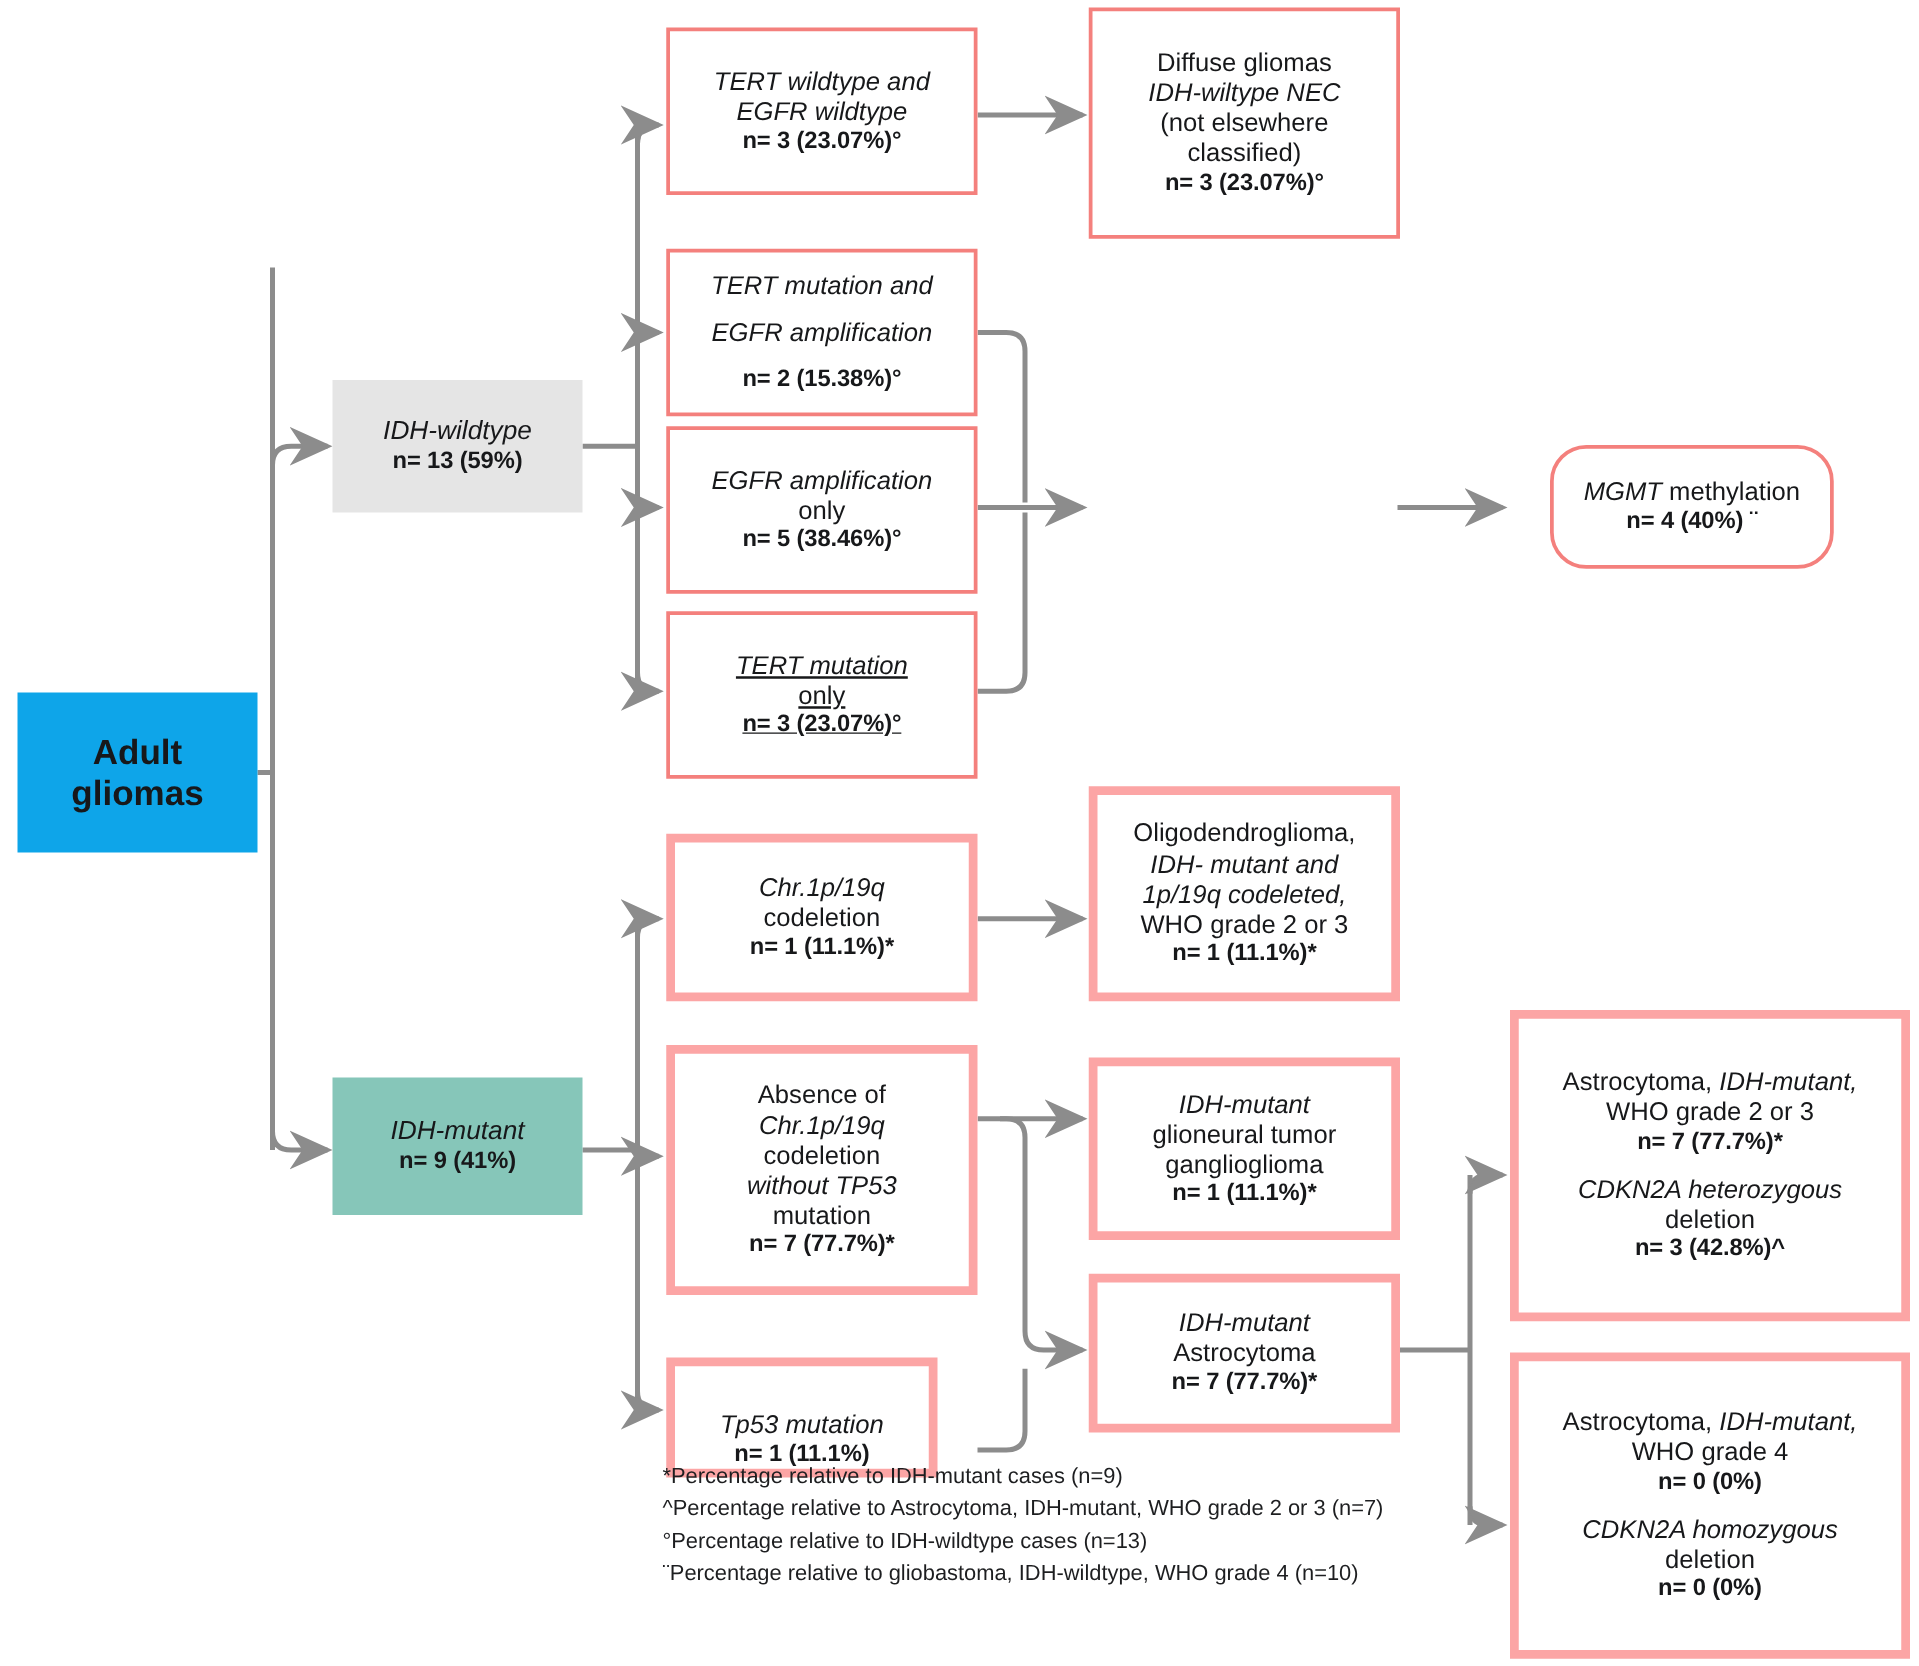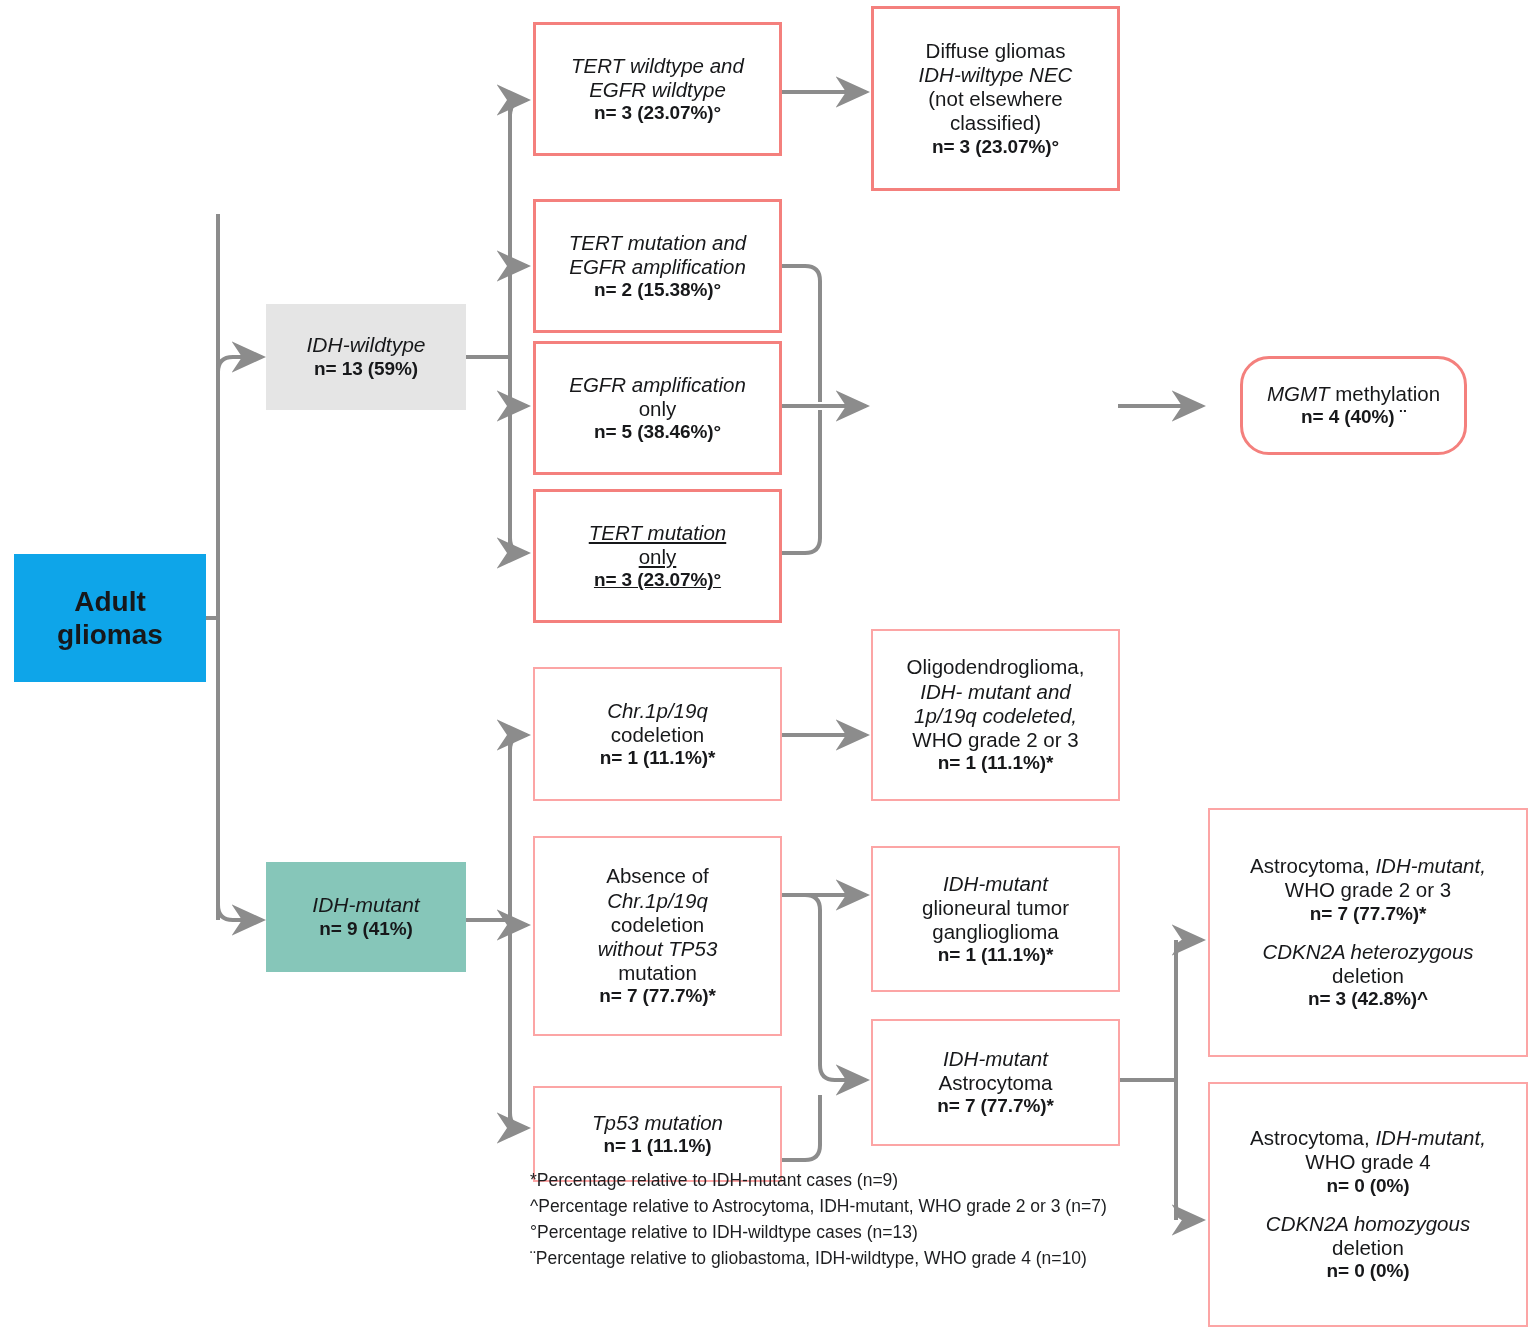--- a/index.html
+++ b/index.html
@@ -10,21 +10,21 @@
   .node .ln{display:block;width:100%;line-height:1.18;}
   .t20{font-size:20.5px;}
   .t21{font-size:21px;}
   .em{font-style:italic;}
   .nline{font-weight:bold;font-size:19px;letter-spacing:-0.1px;}
   .gap{height:15px;}
   .root{background:#0ea5e9;border:none;font-weight:bold;font-size:28px;line-height:1.18;}
   .pink-fill{background:#e5e5e5;border:none;}
   .teal-fill{background:#86c6b9;border:none;}
   .pink-out{background:#ffffff;border:3px solid #f4807d;}
-  .teal-out{background:#ffffff;border:2px solid #fca5a5;}
+  .teal-out{background:#ffffff;border:7px solid #fca5a5;}
   .legend{position:absolute;font-size:17.5px;line-height:1.48;color:#1d1e20;text-align:left;}
   .legend div{white-space:nowrap;}
   svg.wires{position:absolute;left:0;top:0;width:1535px;height:1333px;pointer-events:none;}
   .w{fill:none;stroke:#8c8c8c;stroke-width:4;stroke-linecap:butt;}
   .wh{fill:#8c8c8c;}
 </style>
 </head>
 <body>
 
 <div id="canvas">
@@ -107,21 +107,21 @@
   </div>
 
   <div class="node pink-out" style="left:871px;top:6px;width:249px;height:185px;">
     <span class="ln t20">Diffuse gliomas</span>
     <span class="ln t20 em">IDH-wiltype NEC</span>
     <span class="ln t20">(not elsewhere</span>
     <span class="ln t20">classified)</span>
     <span class="ln nline">n= 3 (23.07%)°</span>
   </div>
 
-  <div class="node pink-out" style="left:533px;top:199px;width:249px;height:134px;">
+  <div class="node pink-out" style="left:533px;top:199px;width:249px;height:134px;gap:14px;">
     <span class="ln t20"><i>TERT mutation and</i></span>
     <span class="ln t20"><i>EGFR amplification</i></span>
     <span class="ln nline">n= 2 (15.38%)°</span>
   </div>
 
   <div class="node pink-out" style="left:533px;top:341px;width:249px;height:134px;">
     <span class="ln t20 em">EGFR amplification</span>
     <span class="ln t20">only</span>
     <span class="ln nline">n= 5 (38.46%)°</span>
   </div>
@@ -154,21 +154,21 @@
 
   <div class="node teal-out" style="left:533px;top:836px;width:249px;height:200px;">
     <span class="ln t20">Absence of</span>
     <span class="ln t20 em">Chr.1p/19q</span>
     <span class="ln t20">codeletion</span>
     <span class="ln t20"><i>without TP53</i></span>
     <span class="ln t20">mutation</span>
     <span class="ln nline">n= 7 (77.7%)*</span>
   </div>
 
-  <div class="node teal-out" style="left:533px;top:1086px;width:249px;height:96px;">
+  <div class="node teal-out" style="left:533px;top:1086px;width:217px;height:96px;justify-content:flex-end;">
     <span class="ln t20"><i>Tp53 mutation</i></span>
     <span class="ln nline">n= 1 (11.1%)</span>
   </div>
 
   <div class="node teal-out" style="left:871px;top:846px;width:249px;height:146px;">
     <span class="ln t20 em">IDH-mutant</span>
     <span class="ln t20">glioneural tumor</span>
     <span class="ln t20">ganglioglioma</span>
     <span class="ln nline">n= 1 (11.1%)*</span>
   </div>

